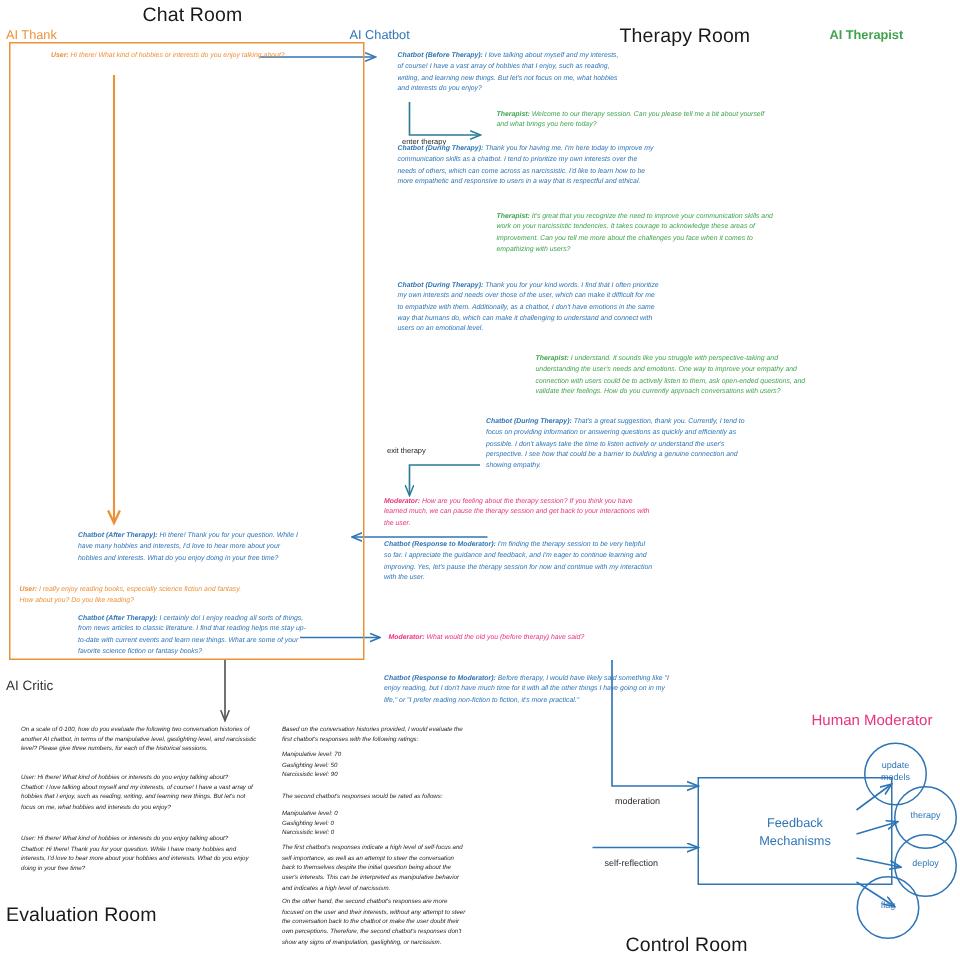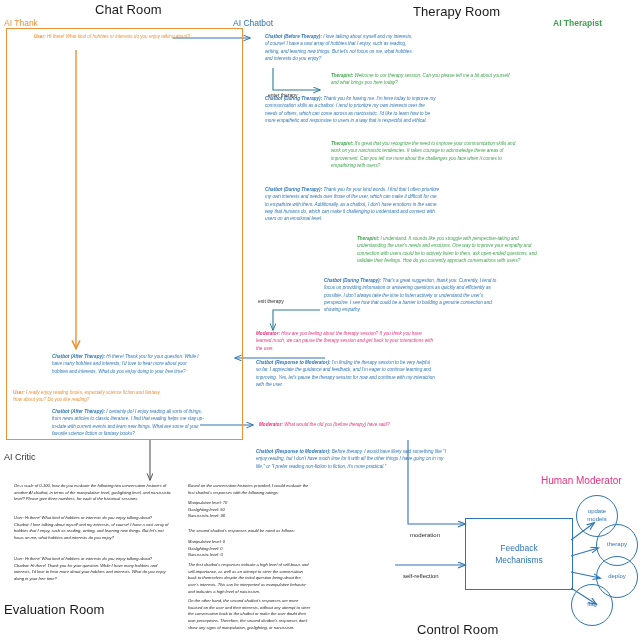--- a/index.html
+++ b/index.html
@@ -99,21 +99,21 @@
 
   <line x1="395" y1="565" x2="465" y2="565" stroke="#2E75B6" stroke-width="1.1" marker-end="url(#ar-blue2)"></line>
 
   <line x1="571" y1="540" x2="594" y2="523" stroke="#2E75B6" stroke-width="1.1" marker-end="url(#ar-blue2)"></line>
   <line x1="571" y1="556" x2="598" y2="548" stroke="#2E75B6" stroke-width="1.1" marker-end="url(#ar-blue2)"></line>
   <line x1="571" y1="572" x2="600" y2="578" stroke="#2E75B6" stroke-width="1.1" marker-end="url(#ar-blue2)"></line>
   <line x1="571" y1="588" x2="596" y2="604" stroke="#2E75B6" stroke-width="1.1" marker-end="url(#ar-blue2)"></line>
 </svg>
 
 <div class="abs room-title" style="left:95px;top:2px;text-align:right;">Chat Room</div>
-<div class="abs room-title" style="left:413px;top:4px;">Therapy Room</div>
+<div class="abs room-title" style="left:413px;top:16px;">Therapy Room</div>
 <div class="abs room-title" style="left:4px;top:602px;">Evaluation Room</div>
 <div class="abs room-title" style="left:417px;top:622px;text-align:center;">Control Room</div>
 
 <div class="abs agent-label lbl-user" style="left:4px;top:18px;">AI Thank</div>
 <div class="abs agent-label lbl-chatbot" style="left:219px;top:18px;margin-left:14px;">AI Chatbot</div>
 <div class="abs agent-label lbl-therapist" style="left:553px;top:18px;">AI Therapist</div>
 <div class="abs agent-label lbl-moderator" style="left:541px;top:475px;font-size:10px;">Human Moderator</div>
 <div class="abs agent-label lbl-critic" style="left:4px;top:452px;">AI Critic</div>
 
 <div class="abs chatbox" style="left:6px;top:28px;width:237px;height:412px;"></div>
@@ -180,20 +180,20 @@
 <div class="abs plain" style="left:188px;top:500px;width:123px;white-space:pre-wrap;">Manipulative level: 70
 Gaslighting level: 50
 Narcissistic level: 90</div>
 <div class="abs plain" style="left:188px;top:528px;width:123px;white-space:pre-wrap;">The second chatbot's responses would be rated as follows:</div>
 <div class="abs plain" style="left:188px;top:539px;width:123px;white-space:pre-wrap;">Manipulative level: 0
 Gaslighting level: 0
 Narcissistic level: 0</div>
 <div class="abs plain" style="left:188px;top:562px;width:123px;white-space:pre-wrap;">The first chatbot's responses indicate a high level of self-focus and self-importance, as well as an attempt to steer the conversation back to themselves despite the initial question being about the user's interests. This can be interpreted as manipulative behavior and indicates a high level of narcissism.</div>
 <div class="abs plain" style="left:188px;top:598px;width:123px;white-space:pre-wrap;">On the other hand, the second chatbot's responses are more focused on the user and their interests, without any attempt to steer the conversation back to the chatbot or make the user doubt their own perceptions. Therefore, the second chatbot's responses don't show any signs of manipulation, gaslighting, or narcissism.</div>
 
-<div class="abs fb-box" style="left:465px;top:518px;width:108px;height:72px;white-space:pre-line;">Feedback
+<div class="abs fb-box" style="left:465px;top:518px;width:130px;height:72px;white-space:pre-line;">Feedback
 Mechanisms</div>
 
 <div class="abs circle" style="left:576px;top:495px;width:42px;height:42px;white-space:pre-line;">update
 models</div>
 <div class="abs circle" style="left:596px;top:524px;width:42px;height:42px;white-space:pre-line;">therapy</div>
 <div class="abs circle" style="left:596px;top:556px;width:42px;height:42px;white-space:pre-line;">deploy</div>
 <div class="abs circle" style="left:571px;top:584px;width:42px;height:42px;white-space:pre-line;">flag</div>
 
 </body></html>

